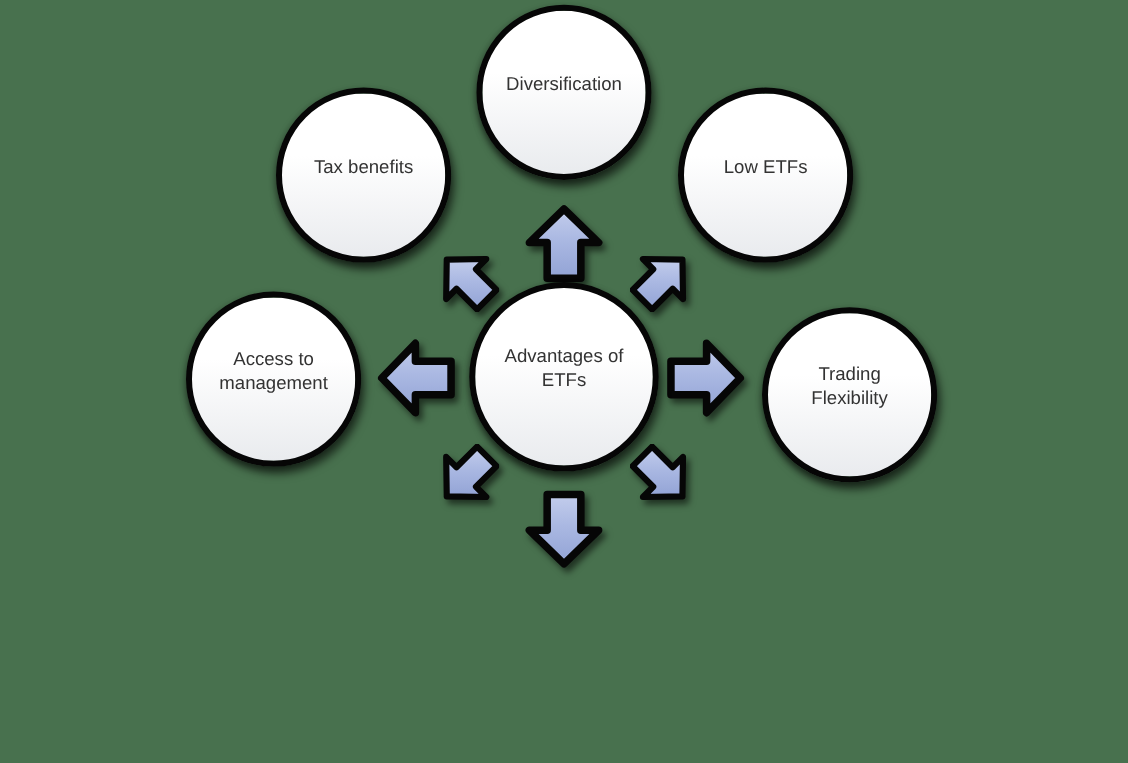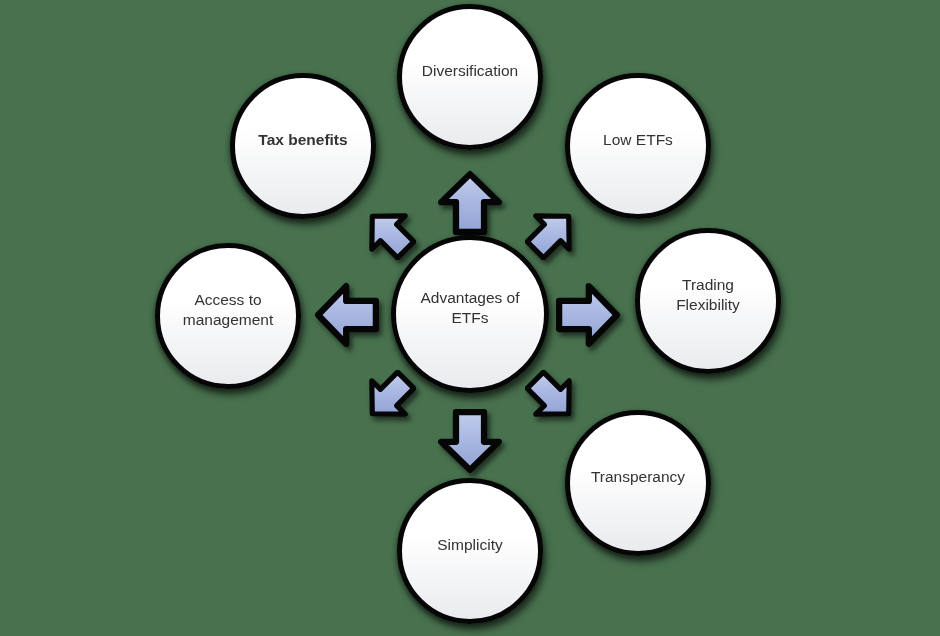--- a/index.html
+++ b/index.html
@@ -32,26 +32,26 @@
     color: #333333;
     transform: translateY(-6px);
   }
 
   .outer { width: 146px; height: 146px; }
   .hub   { width: 158px; height: 158px; left: 391px; top: 235px; }
   .hub .label { max-width: 100px; }
 
   .pos-top          { left: 397px; top: 4px; }
   .pos-top-right    { left: 565px; top: 73px; }
-  .pos-right        { left: 635px; top: 228px; }
+  .pos-right        { left: 635px; top: 256px; }
   .pos-bottom-right { left: 565px; top: 410px; }
   .pos-bottom       { left: 397px; top: 478px; }
   .pos-bottom-left  { left: 230px; top: 410px; }
   .pos-left         { left: 155px; top: 243px; }
-  .pos-top-left     { left: 230px; top: 73px; font-weight: bold; }
+  .pos-top-left     { left: 230px; top: 73px; }
 
   .arrow {
     position: absolute;
     filter: drop-shadow(3px 4px 2.5px rgba(0,0,0,0.55));
   }
   .arrow path {
     fill: url(#arrowGrad);
     stroke: #060606;
     stroke-width: 3.8;
     stroke-linejoin: round;
@@ -112,26 +112,20 @@
 
   <div class="node outer pos-top">
     <span class="label">Diversification</span>
   </div>
   <div class="node outer pos-top-right">
     <span class="label">Low ETFs</span>
   </div>
   <div class="node outer pos-right">
     <span class="label">Trading Flexibility</span>
   </div>
-  <div class="node outer pos-bottom-right">
-    <span class="label">Transperancy</span>
-  </div>
-  <div class="node outer pos-bottom">
-    <span class="label">Simplicity</span>
-  </div>
   <div class="node outer pos-left">
     <span class="label">Access to management</span>
   </div>
   <div class="node outer pos-top-left">
     <span class="label">Tax benefits</span>
   </div>
 
 </div>
 
 </body></html>

